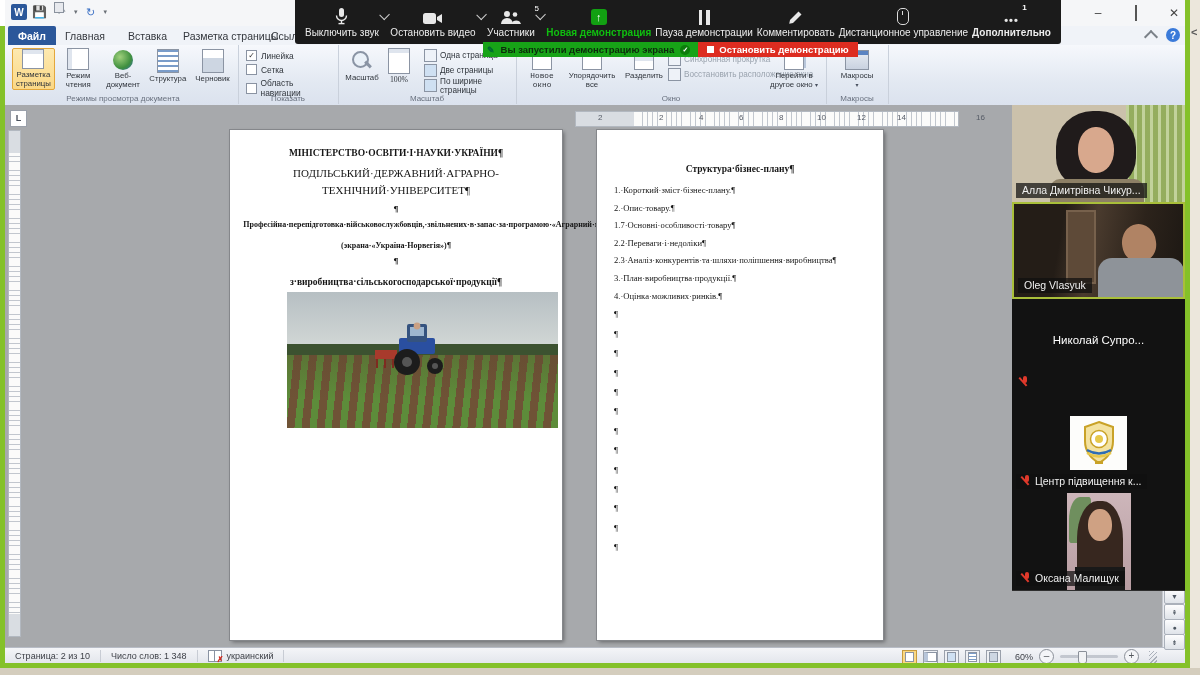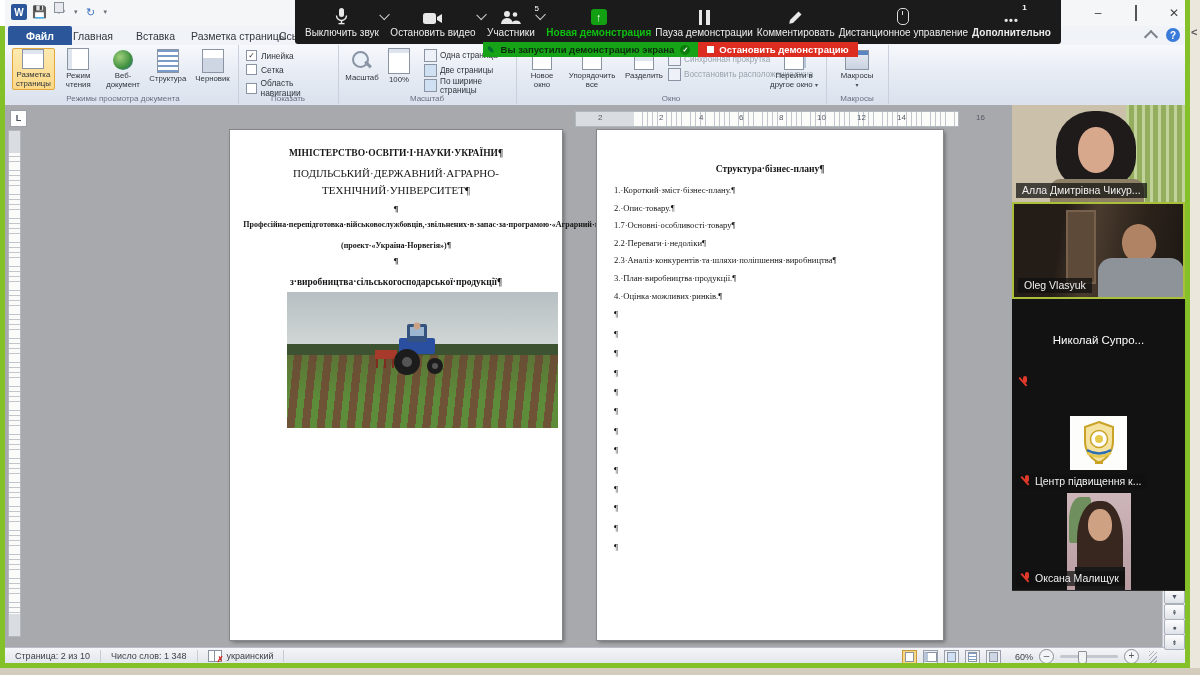--- a/index.html
+++ b/index.html
@@ -23,21 +23,21 @@
   .qat-dd{color:#6a6f76;font-size:7px;}
   #win-ctrls{position:absolute;right:18px;top:6px;display:flex;gap:22px;color:#444;font-size:12px;z-index:45;}
   #win-ctrls .wc{width:16px;text-align:center;}
   #wc-max{width:10px;height:9px;border:1px solid #555;margin-top:3px;}
   #help-row{position:absolute;right:20px;top:28px;display:flex;gap:10px;align-items:center;z-index:45;}
   #ribbon-collapse{width:8px;height:8px;border-left:2px solid #7a8188;border-top:2px solid #7a8188;transform:rotate(45deg);margin-top:3px;}
   #help-btn{width:14px;height:14px;border-radius:50%;background:#3a7ad9;color:#fff;font-size:10px;font-weight:bold;
             display:flex;align-items:center;justify-content:center;}
   
   #tabs-row{position:absolute;left:5px;top:26px;width:1180px;height:19px;background:#f0f3f8;border-bottom:1px solid #d6dce4;}
-  .rtab{position:absolute;top:0;height:19px;display:flex;align-items:center;padding:0 18px;font-size:10.5px;color:#33373d;}
+  .rtab{position:absolute;top:0;height:19px;display:flex;align-items:center;padding:0 10px;font-size:10.5px;color:#33373d;}
   #tab-file{background:#2b579a;color:#fff;font-weight:bold;border-radius:2px 2px 0 0;}
   
   #ribbon{position:absolute;left:5px;top:45px;width:1180px;height:60px;
           background:linear-gradient(#f6f8fc,#e3e9f2 60%,#dbe2ee);border-bottom:1px solid #bfc7d3;}
   .rgroup{position:absolute;top:0;height:59px;border-right:1px solid #c9d0db;}
   .rgroup .glabel{position:absolute;bottom:1px;left:0;right:0;text-align:center;font-size:8px;color:#68707e;}
   .bigbtns{display:flex;gap:2px;padding:3px 4px 0 4px;}
   .bigbtn{width:44px;height:42px;display:flex;flex-direction:column;align-items:center;border-radius:2px;}
   .bigbtn .blabel{font-size:7.8px;color:#2f343b;text-align:center;line-height:1.15;margin-top:2px;}
   .bigbtn.sel{background:linear-gradient(#fde9b0,#fbd886);border:1px solid #e3a73c;width:42px;height:40px;}
@@ -93,21 +93,21 @@
            background-image:repeating-linear-gradient(0deg,transparent 0 4px,#c2c7ce 4px 4.8px);}
   #v-ruler .m{position:absolute;left:0;width:100%;height:22px;background:#d9dde2;}
   
   #doc-area{position:absolute;left:5px;top:105px;width:1157px;height:542px;background:#a7a9ac;}
   #scroll-col{position:absolute;left:1162px;top:105px;width:23px;height:542px;background:#e9ebef;border-left:1px solid #c4c8cf;}
   .scbtn{position:absolute;left:1164px;width:19px;height:14px;background:linear-gradient(#fdfdfe,#dfe3e9);border:1px solid #aab0ba;
          z-index:30;display:flex;align-items:center;justify-content:center;font-size:7px;color:#4c5560;border-radius:2px;line-height:1;}
   .page{position:absolute;background:#fff;box-shadow:0 0 0 1px #85878b,2px 2px 4px rgba(0,0,0,.4);z-index:5;
         font-family:"Liberation Serif",serif;color:#161616;}
   #page1{left:230px;top:130px;width:332px;height:510px;}
-  #page2{left:597px;top:130px;width:346px;height:510px;}
+  #page2{left:597px;top:130px;width:286px;height:510px;}
   .ctr{text-align:center;}
   #page1 .ministry{font-weight:bold;font-size:9.5px;margin-top:18px;}
   #page1 .university{font-weight:normal;font-size:11px;width:78%;margin:7px auto 4px;line-height:1.5;}
   .pmark{font-weight:bold;font-size:9px;line-height:1.6;}
   #page1 .program1{font-weight:bold;font-size:8px;width:92%;margin:2px auto 0;line-height:1.75;}
   #page1 .program2{font-weight:bold;font-size:8px;margin-top:9px;}
   #tractor{position:absolute;left:57px;top:162px;width:271px;height:136px;overflow:hidden;}
   #tr-sky{position:absolute;left:0;top:0;width:100%;height:42%;background:linear-gradient(#b6bfc3,#d3d8d6);}
   #tr-trees{position:absolute;left:0;top:38%;width:100%;height:9%;background:#3c5230;}
   #tr-field{position:absolute;left:0;top:46%;width:100%;height:54%;
@@ -251,21 +251,21 @@
 
     <div class="rgroup" style="left:333px;width:178px;">
       <div class="bigbtns" style="padding-left:6px;">
         <div class="bigbtn" style="width:36px;">
           <span class="magnifier">
               <span class="lens"></span>
               <span class="handle"></span>
             </span>
           <span class="blabel">Масштаб</span>
         </div>
-        <div class="bigbtn" style="width:34px;">
+        <div class="bigbtn" style="width:34px;font-family:Liberation Serif, serif;">
           <span class="icon-page"></span>
           <span class="blabel">100%</span>
         </div>
       </div>
       <div class="zoomcol">
         <div class="smallbtn">
           <span class="mini-ic"></span>
           <span>Одна страница</span>
         </div>
         <div class="smallbtn">
@@ -275,21 +275,21 @@
         <div class="smallbtn">
           <span class="mini-ic b"></span>
           <span>По ширине страницы</span>
         </div>
       </div>
       <div class="glabel">Масштаб</div>
     </div>
 
     <div class="rgroup" style="left:511px;width:310px;">
       <div class="bigbtns" style="padding-left:6px;">
-        <div class="bigbtn" style="width:40px;">
+        <div class="bigbtn" style="width:40px;font-family:Liberation Mono, monospace;">
           <span class="icon-page" style="width:18px;height:16px;margin-top:4px;"></span>
           <span class="blabel">Новое окно</span>
         </div>
         <div class="bigbtn" style="width:56px;">
           <span class="icon-page" style="width:18px;height:16px;margin-top:4px;box-shadow:inset 0 3px 0 #b8c6da;"></span>
           <span class="blabel">Упорядочить все</span>
         </div>
         <div class="bigbtn" style="width:44px;">
           <span class="icon-page" style="width:18px;height:16px;margin-top:4px;box-shadow:inset 0 8px 0 #dfe5ee;"></span>
           <span class="blabel">Разделить</span>
@@ -429,21 +429,21 @@
   <div id="v-ruler">
     <div class="m" style="top:0;"></div>
     <div class="m" style="bottom:0;"></div>
   </div>
 
   <div class="page" id="page1">
     <div class="ctr ministry">МІНІСТЕРСТВО·ОСВІТИ·І·НАУКИ·УКРАЇНИ¶</div>
     <div class="ctr university">ПОДІЛЬСЬКИЙ·ДЕРЖАВНИЙ·АГРАРНО-ТЕХНІЧНИЙ·УНІВЕРСИТЕТ¶</div>
     <div class="ctr pmark">¶</div>
     <div class="ctr program1">Професійна·перепідготовка·військовослужбовців,·звільнених·в·запас·за·програмою·«Аграрний·менеджмент»¶</div>
-    <div class="ctr program2">(проект·«Україна-Норвегія»)¶</div>
+    <div class="ctr program2">(экрана·«Україна-Норвегія»)¶</div>
     <div class="ctr pmark" style="margin-top:4px;">¶</div>
     <div id="tractor">
       <div id="tr-sky"></div>
       <div id="tr-trees"></div>
       <div id="tr-field"></div>
       <svg width="96" height="62" viewBox="0 0 96 62">
         <rect x="2" y="30" width="22" height="9" fill="#a83a2c"></rect>
         <line x1="4" y1="39" x2="4" y2="48" stroke="#7e2b20" stroke-width="2"></line>
         <line x1="12" y1="39" x2="12" y2="48" stroke="#7e2b20" stroke-width="2"></line>
         <line x1="20" y1="39" x2="20" y2="48" stroke="#7e2b20" stroke-width="2"></line>

